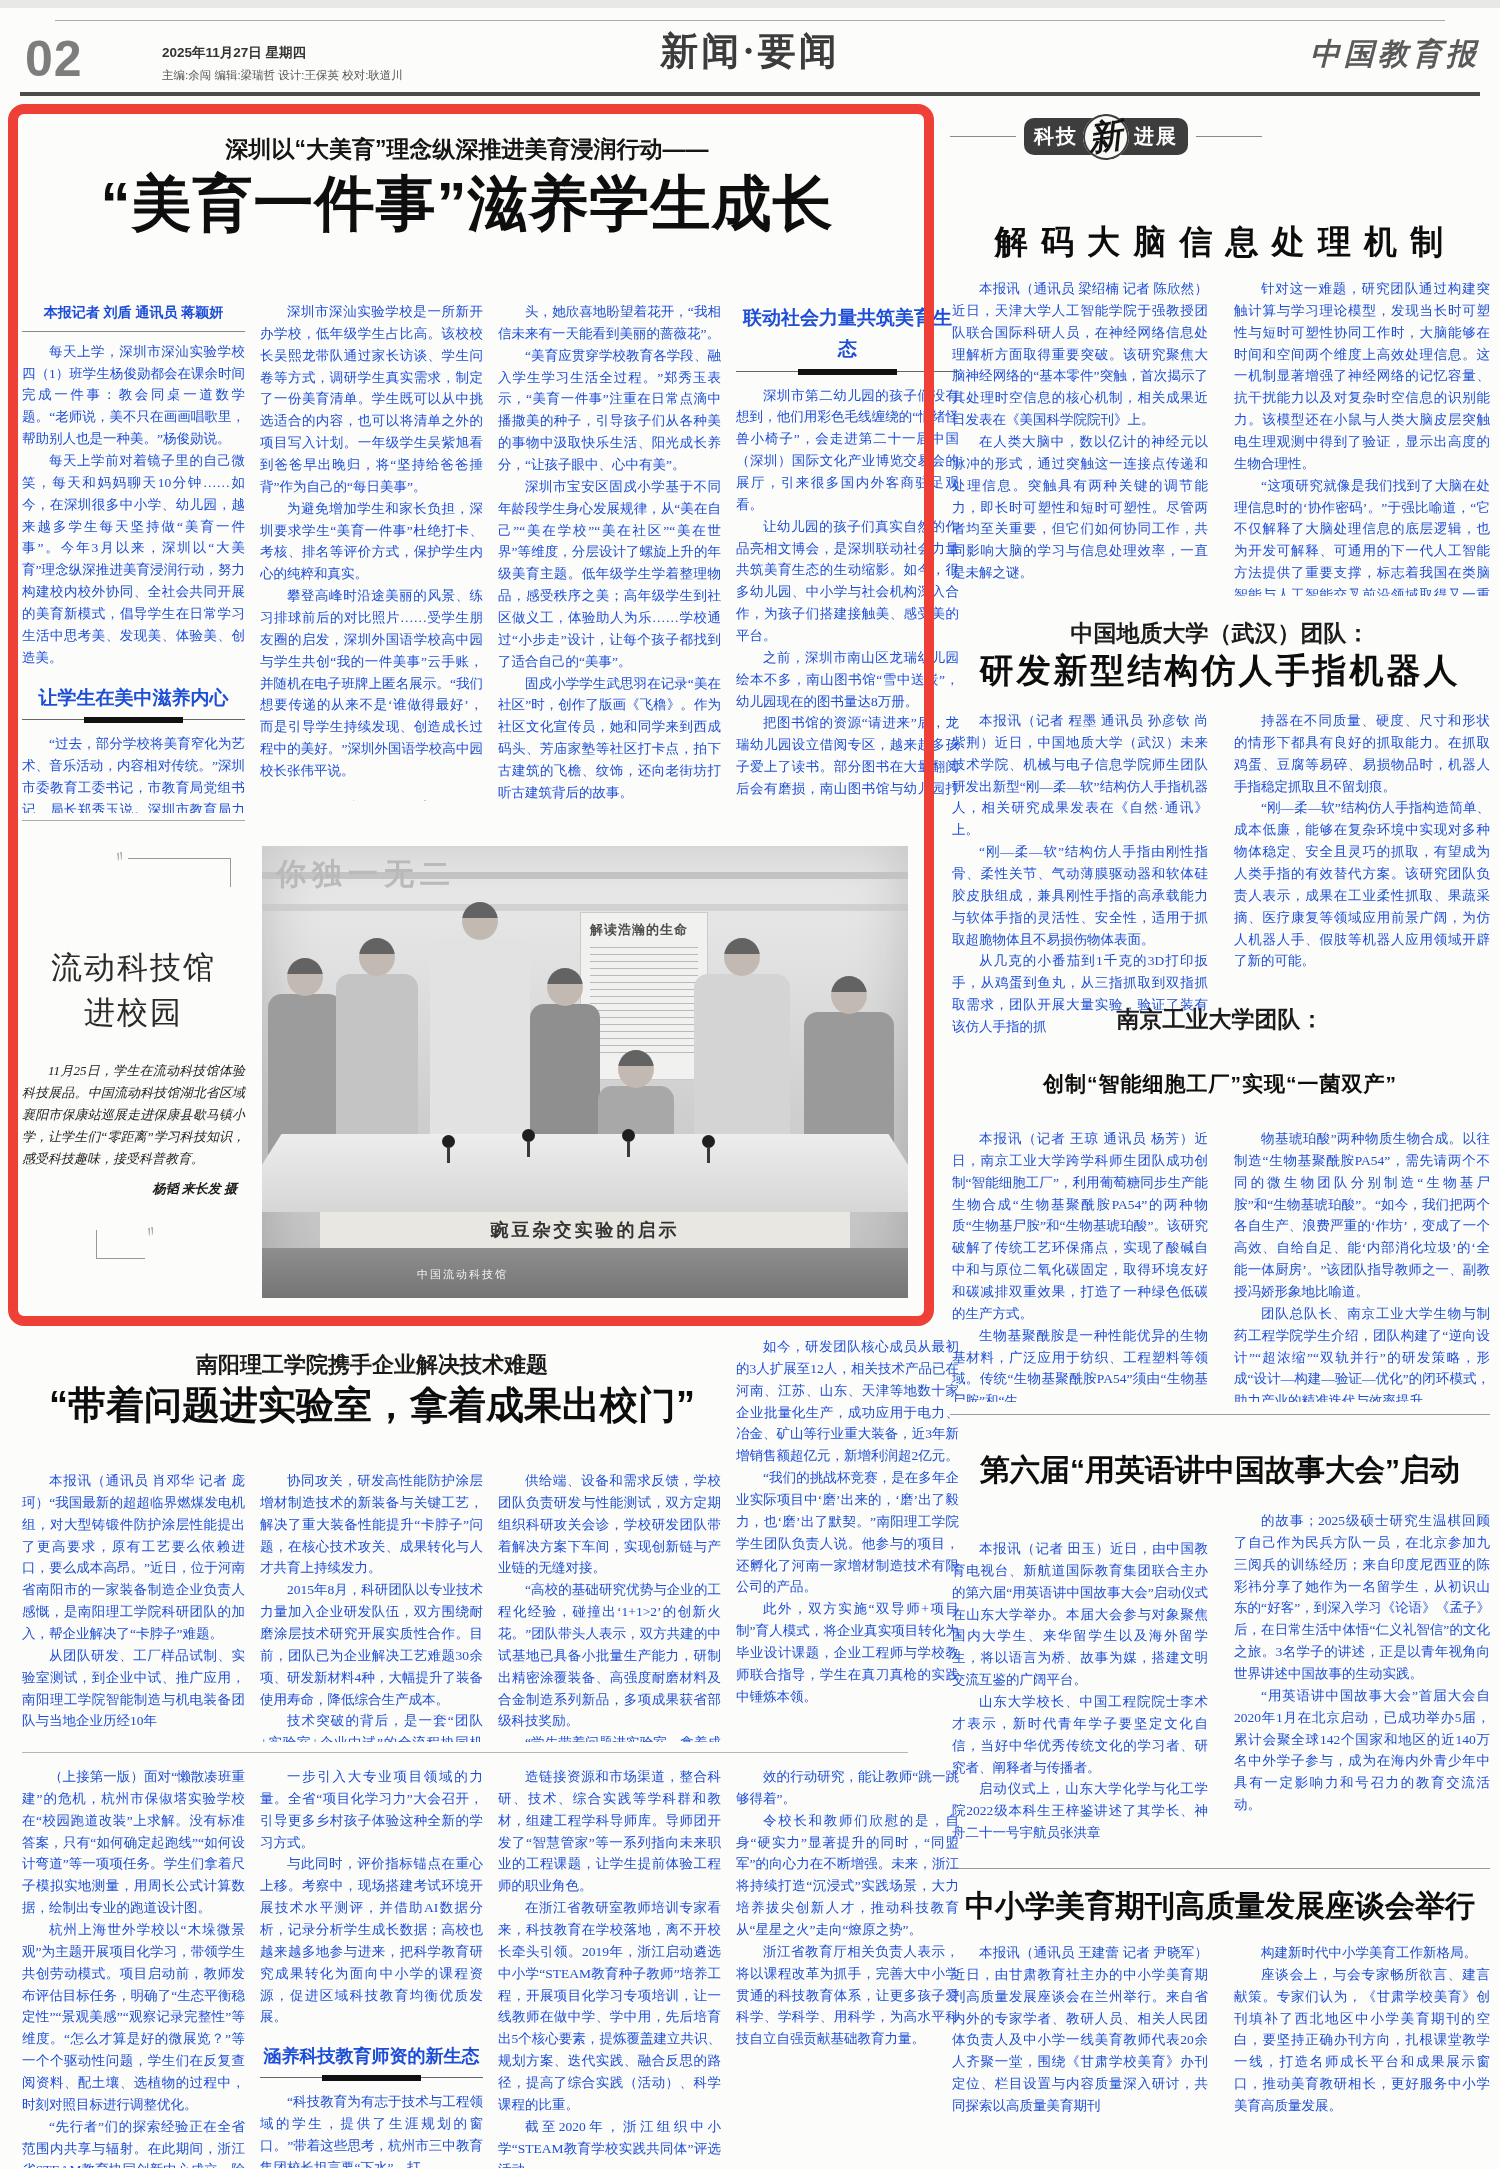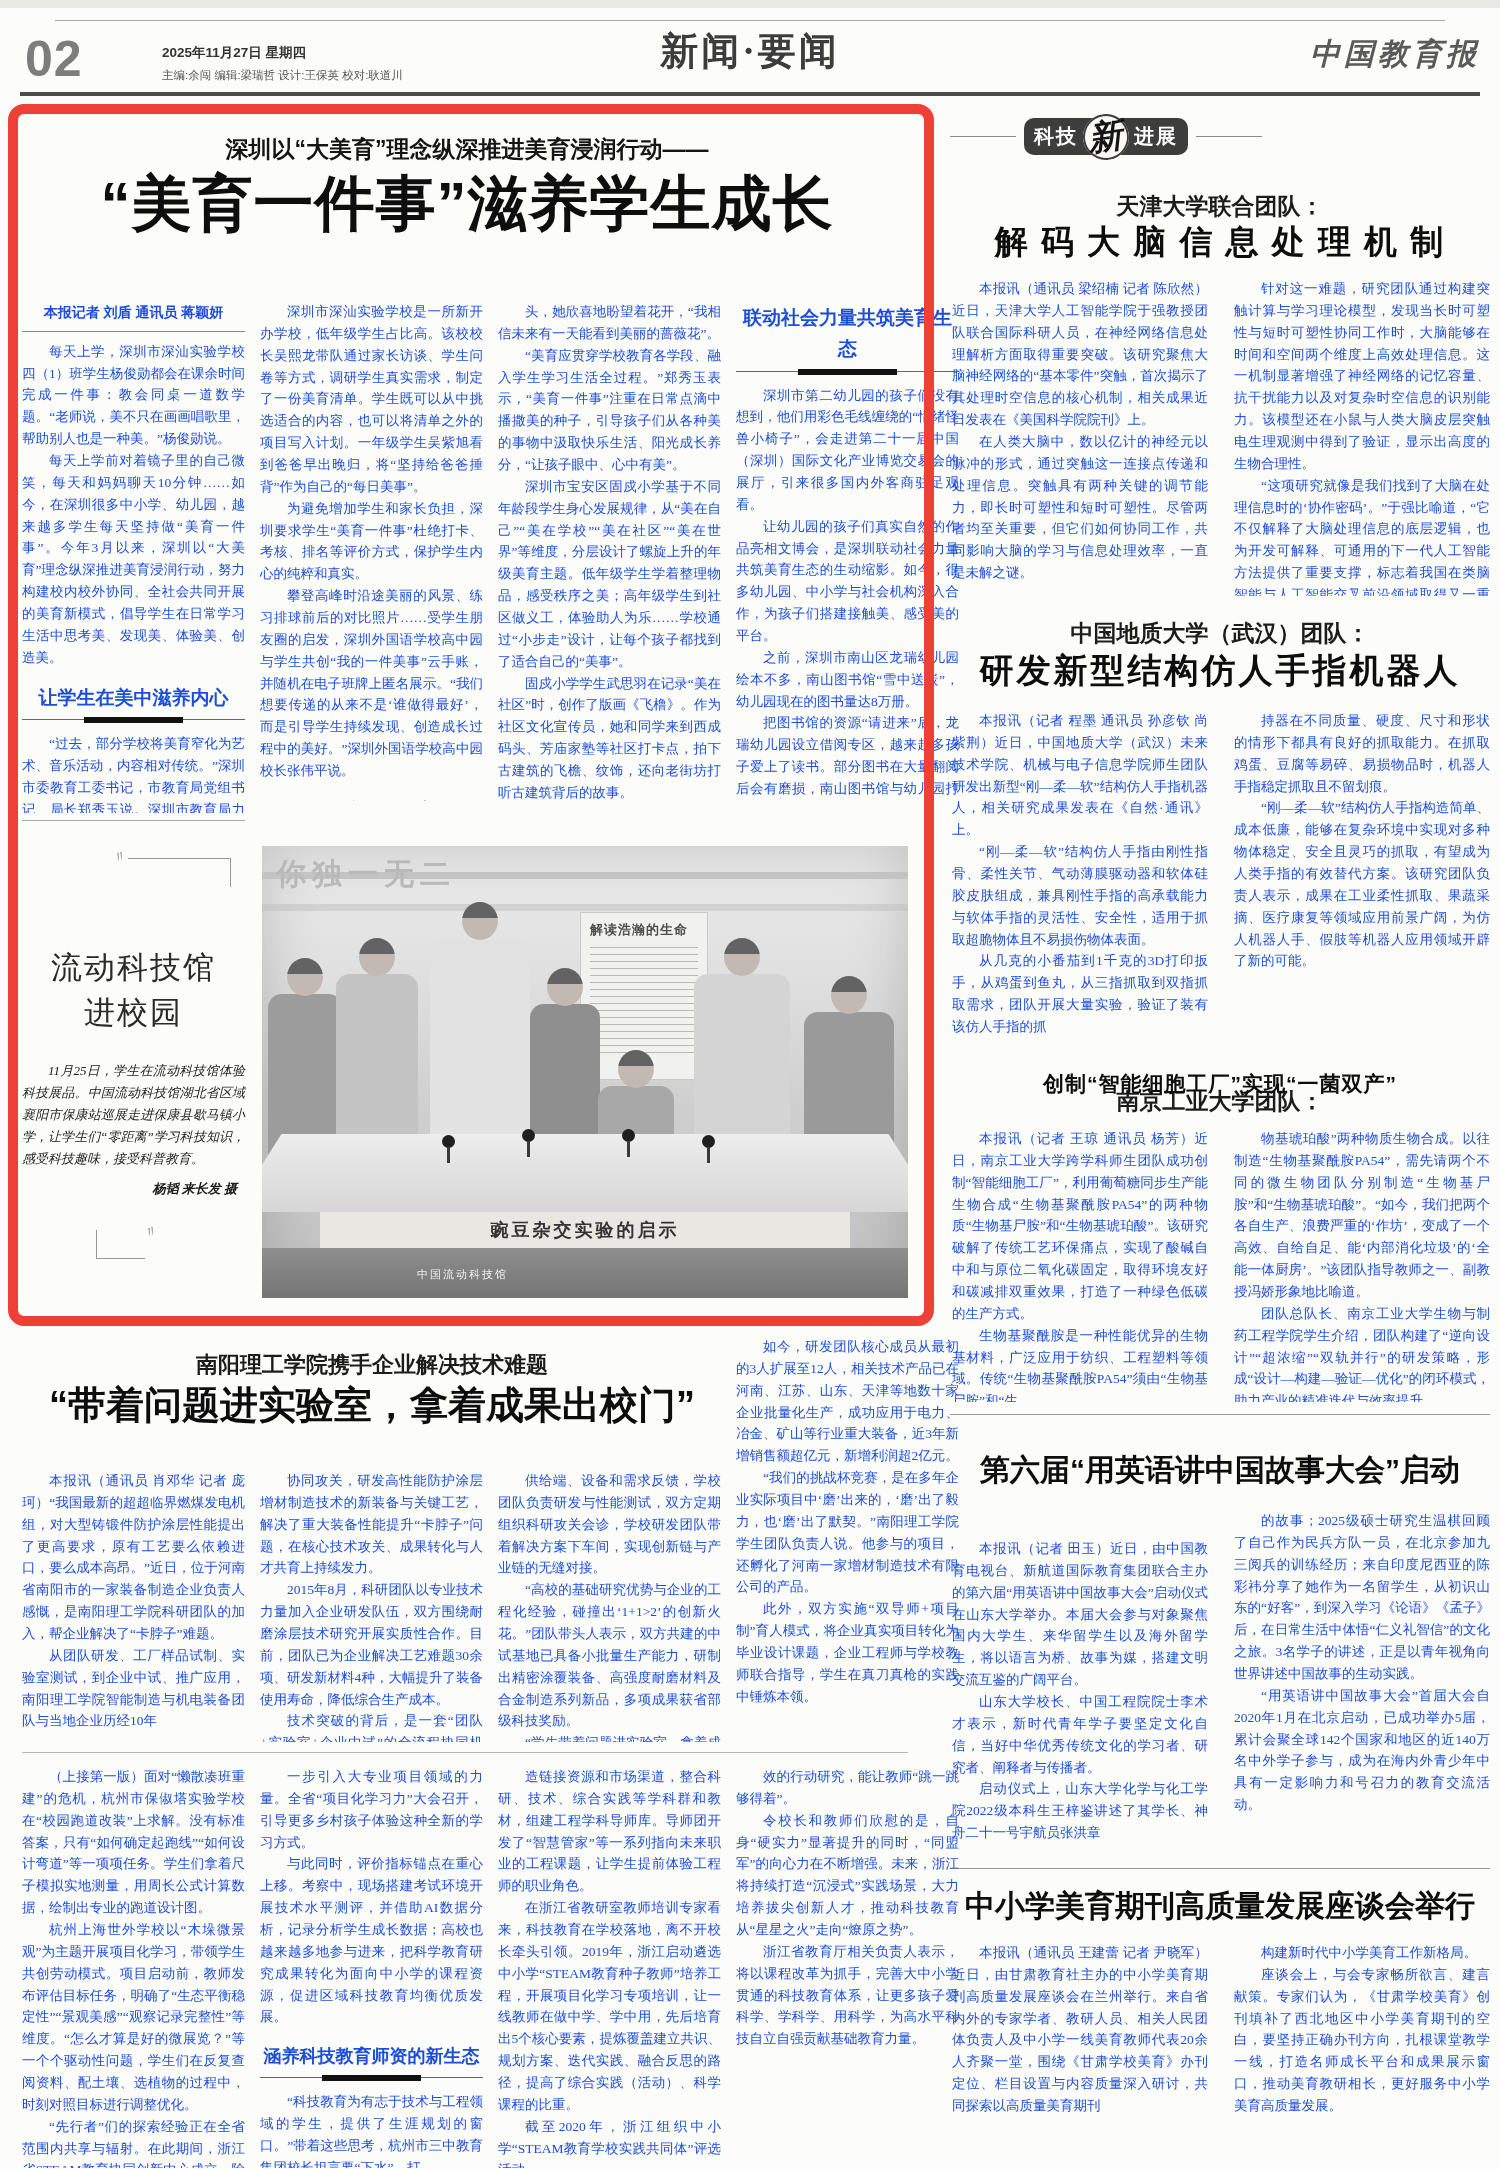--- a/index.html
+++ b/index.html
@@ -171,21 +171,20 @@
   <div class="tech-badge-wrap">
     <div class="tb-line"></div>
     <div class="tech-badge">
       <span>科技</span>
       <span class="tb-new">新</span>
       <span>进展</span>
     </div>
     <div class="tb-line"></div>
   </div>
 
-  <div class="art-kicker" style="top:183px;">天津大学联合团队：</div>
   <div class="art-headline sans" style="top:212px;font-size:33px;letter-spacing:2px;">解 码 大 脑 信 息 处 理 机 制</div>
   <div class="flowcol" style="left:952px;top:270px;width:256px;height:318px;">
       <div>
         <p>本报讯（通讯员 梁绍楠 记者 陈欣然）近日，天津大学人工智能学院于强教授团队联合国际科研人员，在神经网络信息处理解析方面取得重要突破。该研究聚焦大脑神经网络的“基本零件”突触，首次揭示了其处理时空信息的核心机制，相关成果近日发表在《美国科学院院刊》上。</p>
         <p>在人类大脑中，数以亿计的神经元以脉冲的形式，通过突触这一连接点传递和处理信息。突触具有两种关键的调节能力，即长时可塑性和短时可塑性。尽管两者均至关重要，但它们如何协同工作，共同影响大脑的学习与信息处理效率，一直是未解之谜。</p>
       </div>
     </div>
   <div class="flowcol" style="left:1234px;top:270px;width:256px;height:318px;">
       <div>
         <p>针对这一难题，研究团队通过构建突触计算与学习理论模型，发现当长时可塑性与短时可塑性协同工作时，大脑能够在时间和空间两个维度上高效处理信息。这一机制显著增强了神经网络的记忆容量、抗干扰能力以及对复杂时空信息的识别能力。该模型还在小鼠与人类大脑皮层突触电生理观测中得到了验证，显示出高度的生物合理性。</p>
@@ -202,21 +201,21 @@
         <p>从几克的小番茄到1千克的3D打印扳手，从鸡蛋到鱼丸，从三指抓取到双指抓取需求，团队开展大量实验，验证了装有该仿人手指的抓</p>
       </div>
     </div>
   <div class="flowcol" style="left:1234px;top:702px;width:256px;height:328px;">
       <div>
         <p>持器在不同质量、硬度、尺寸和形状的情形下都具有良好的抓取能力。在抓取鸡蛋、豆腐等易碎、易损物品时，机器人手指稳定抓取且不留划痕。</p>
         <p>“刚—柔—软”结构仿人手指构造简单、成本低廉，能够在复杂环境中实现对多种物体稳定、安全且灵巧的抓取，有望成为人类手指的有效替代方案。该研究团队负责人表示，成果在工业柔性抓取、果蔬采摘、医疗康复等领域应用前景广阔，为仿人机器人手、假肢等机器人应用领域开辟了新的可能。</p>
       </div>
     </div>
 
-  <div class="art-kicker" style="top:1078px;">南京工业大学团队：</div>
+  <div class="art-kicker" style="top:996px;">南京工业大学团队：</div>
   <div class="art-headline sans" style="top:1062px;font-size:21px;letter-spacing:1px;">创制“智能细胞工厂”实现“一菌双产”</div>
   <div class="flowcol" style="left:952px;top:1120px;width:256px;height:274px;">
       <div>
         <p>本报讯（记者 王琼 通讯员 杨芳）近日，南京工业大学跨学科师生团队成功创制“智能细胞工厂”，利用葡萄糖同步生产能生物合成“生物基聚酰胺PA54”的两种物质“生物基尸胺”和“生物基琥珀酸”。该研究破解了传统工艺环保痛点，实现了酸碱自中和与原位二氧化碳固定，取得环境友好和碳减排双重效果，打造了一种绿色低碳的生产方式。</p>
         <p>生物基聚酰胺是一种性能优异的生物基材料，广泛应用于纺织、工程塑料等领域。传统“生物基聚酰胺PA54”须由“生物基尸胺”和“生</p>
       </div>
     </div>
   <div class="flowcol" style="left:1234px;top:1120px;width:256px;height:274px;">
       <div>
         <p>物基琥珀酸”两种物质生物合成。以往制造“生物基聚酰胺PA54”，需先请两个不同的微生物团队分别制造“生物基尸胺”和“生物基琥珀酸”。“如今，我们把两个各自生产、浪费严重的‘作坊’，变成了一个高效、自给自足、能‘内部消化垃圾’的‘全能一体厨房’。”该团队指导教师之一、副教授冯娇形象地比喻道。</p>

